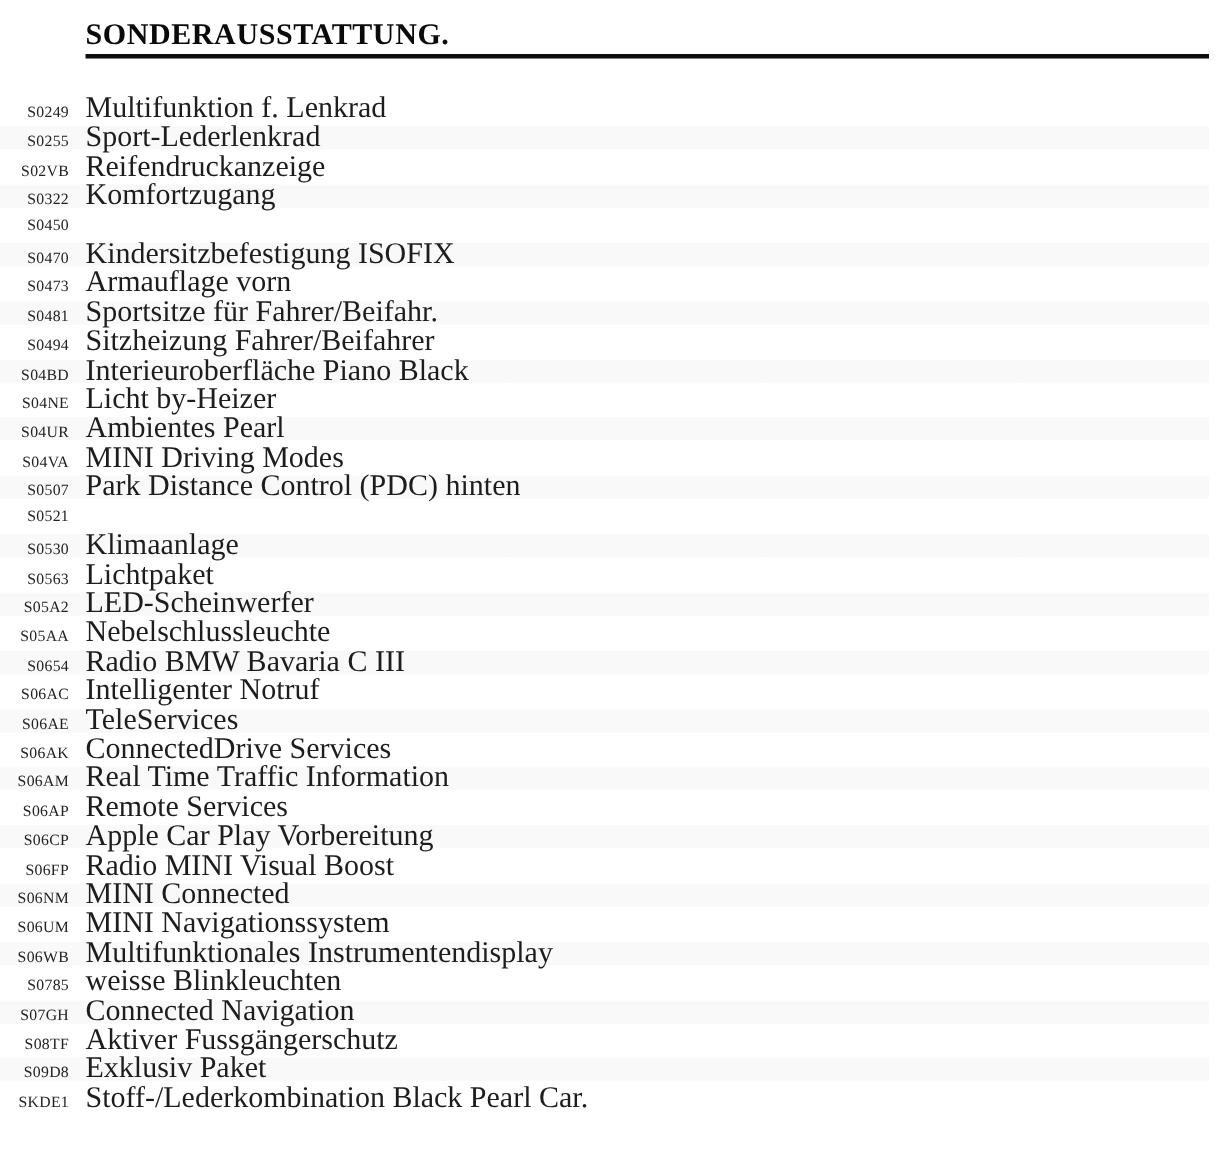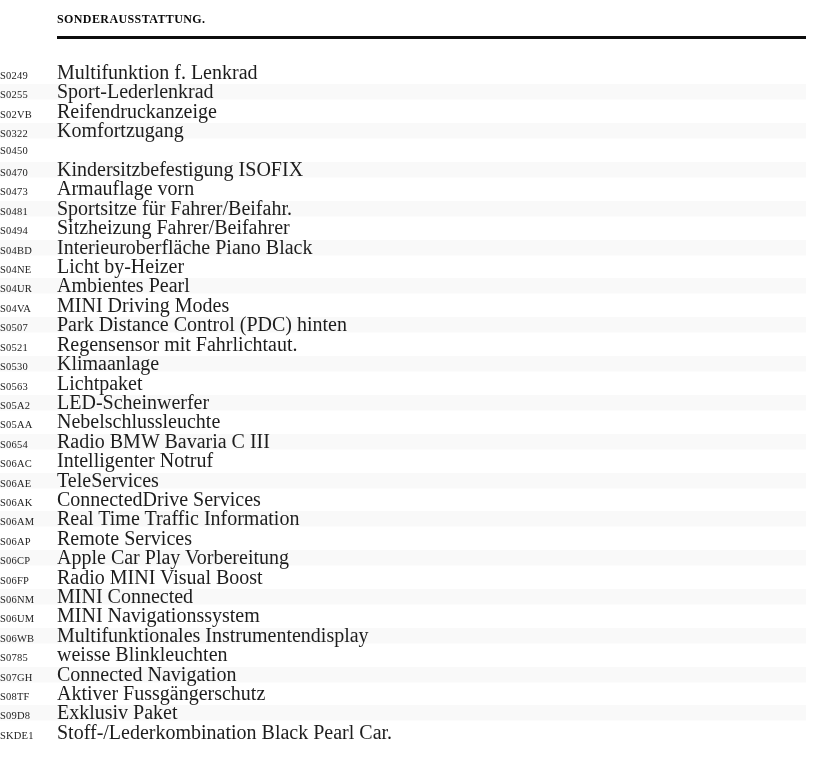--- a/index.html
+++ b/index.html
@@ -14,21 +14,21 @@
     background: var(--bg, #ffffff);
     font-family: "Liberation Serif", "DejaVu Serif", serif;
     color: var(--text, #1d1d1d);
     overflow: hidden;
   }
   .title {
     position: absolute;
     left: 57px;
     top: 12px;
     margin: 0;
-    font-size: 12px;
+    font-size: 20px;
     font-weight: 700;
     letter-spacing: 0.4px;
     color: #0a0a0a;
     white-space: nowrap;
   }
   .rule {
     position: absolute;
     left: 57px;
     top: 36px;
     width: 749px;
@@ -50,20 +50,21 @@
   }
   .row.striped {
     background-image: linear-gradient(var(--stripe, #f9f9f9), var(--stripe, #f9f9f9));
     background-repeat: no-repeat;
     background-size: 100% 15.5px;
     background-position: 0 2px;
   }
   .code {
     flex: 0 0 46px;
     width: 46px;
+    text-align: right;
     font-size: 10.5px;
     letter-spacing: 0.2px;
     color: #222222;
   }
   .label {
     margin-left: 11px;
     font-size: 20px;
     color: var(--text, #1d1d1d);
   }
 </style>
@@ -124,21 +125,20 @@
       <div class="row">
         <span class="code">S04VA</span>
         <span class="label">MINI Driving Modes</span>
       </div>
       <div class="row striped">
         <span class="code">S0507</span>
         <span class="label">Park Distance Control (PDC) hinten</span>
       </div>
       <div class="row">
         <span class="code">S0521</span>
-        <span class="label">Regensensor mit Fahrlichtaut.</span>
       </div>
       <div class="row striped">
         <span class="code">S0530</span>
         <span class="label">Klimaanlage</span>
       </div>
       <div class="row">
         <span class="code">S0563</span>
         <span class="label">Lichtpaket</span>
       </div>
       <div class="row striped">

